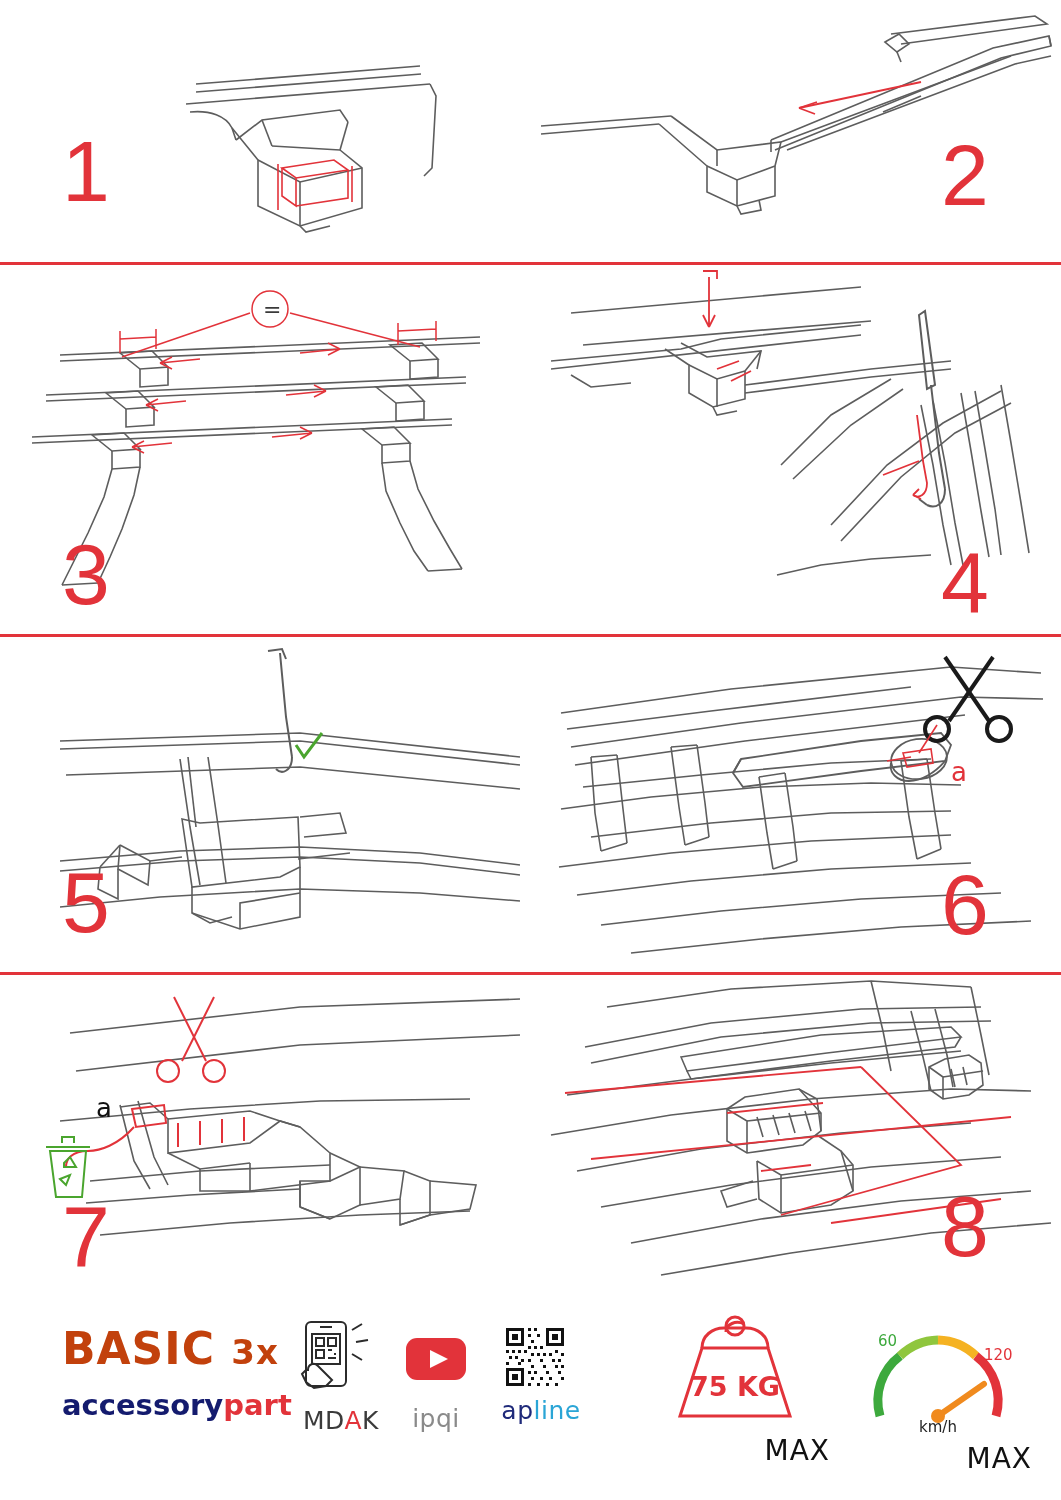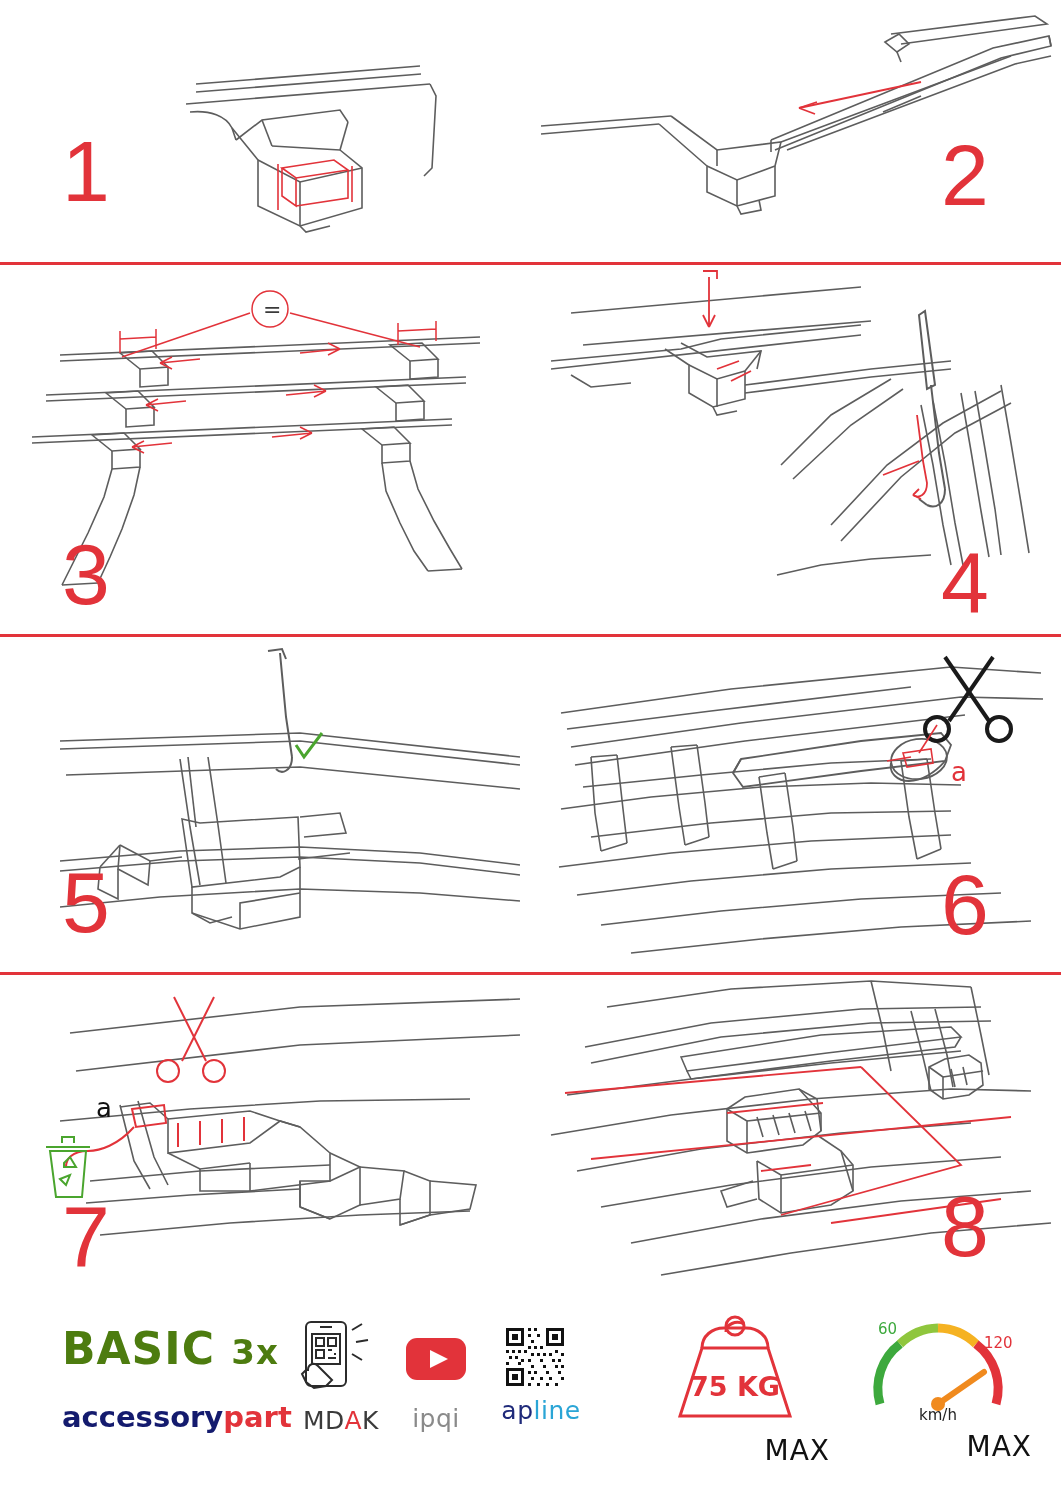--- a/index.html
+++ b/index.html
@@ -64,34 +64,34 @@
     position: absolute;
     left: 62px;
     top: 28px;
     width: 230px;
   }
   .brand-basic {
     font-family: "DejaVu Sans", sans-serif;
     font-weight: bold;
     font-size: 44px;
     letter-spacing: 1px;
-    color: #4d7c0f;
+    color: #c2410c;
     line-height: 50px;
     white-space: nowrap;
   }
   .brand-basic .x {
     font-size: 34px;
   }
   .brand-accessory {
     font-family: "DejaVu Sans", sans-serif;
     font-weight: bold;
     font-size: 29px;
     color: #141b6e;
     line-height: 40px;
-    margin-top: 20px;
+    margin-top: 8px;
     white-space: nowrap;
   }
   .brand-accessory .part {
     color: #e2333a;
   }
   .logo-col {
     position: absolute;
     text-align: center;
   }
   .logo-label {
@@ -568,21 +568,21 @@
           <path d="M62 36 C62 24 72 16 84 16 L106 16 C118 16 128 24 128 36"></path>
           <path d="M86 20 C86 12 96 8 104 12"></path>
           <circle cx="95" cy="14" r="9"></circle>
           <path d="M62 36 L128 36 L150 104 L40 104 Z"></path>
         </g>
         <text class="weight-text" x="95" y="84" text-anchor="middle">75 KG</text>
       </svg>
       <div class="max-label" style="margin-top:2px;">MAX</div>
     </div>
 
-    <div class="logo-col" style="left:842px;top:12px;width:190px;">
+    <div class="logo-col" style="left:842px;top:24px;width:190px;">
       <svg width="190" height="116" viewBox="0 0 190 116">
         <g fill="none" stroke-width="9" stroke-linecap="butt">
           <path d="M38 96 A56 56 0 0 1 58 36" stroke="#3da93d"></path>
           <path d="M58 36 A56 56 0 0 1 96 20" stroke="#8fc63d"></path>
           <path d="M96 20 A56 56 0 0 1 134 36" stroke="#f5b222"></path>
           <path d="M134 36 A56 56 0 0 1 154 96" stroke="#e2333a"></path>
         </g>
         <circle cx="96" cy="96" r="7" fill="#f08a1e"></circle>
         <path d="M96 96 L142 64" stroke="#f08a1e" stroke-width="6" fill="none" stroke-linecap="round"></path>
         <text x="36" y="26" font-family="DejaVu Sans, sans-serif" font-size="15" fill="#3da93d">60</text>

